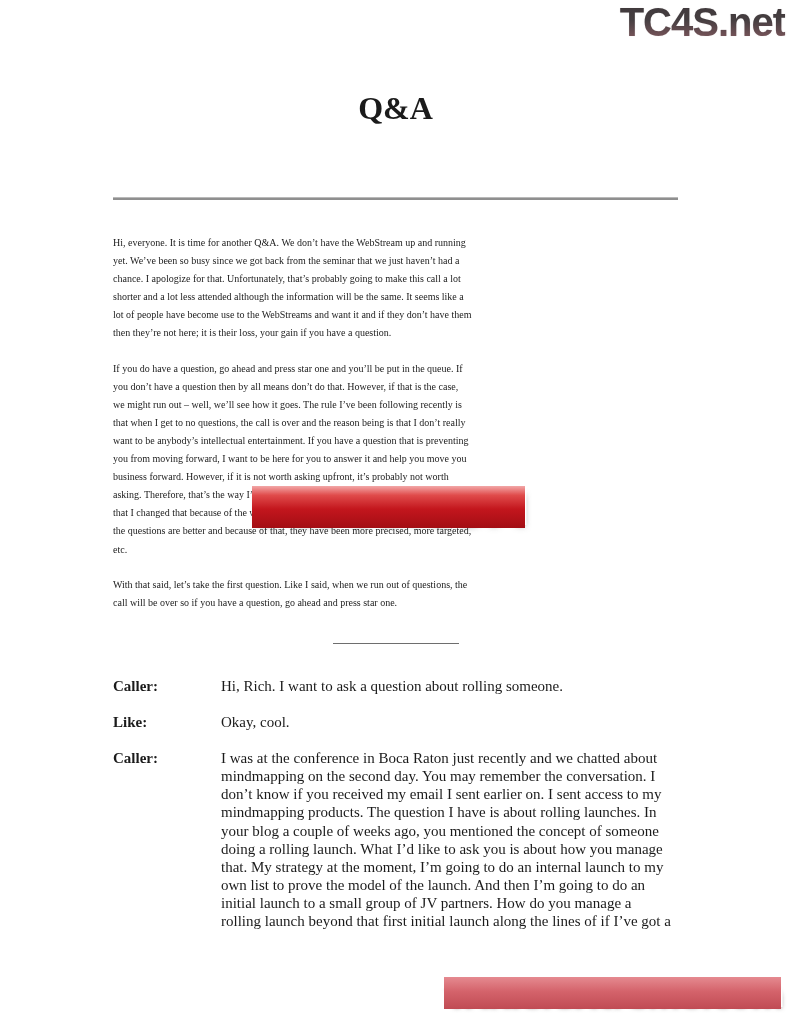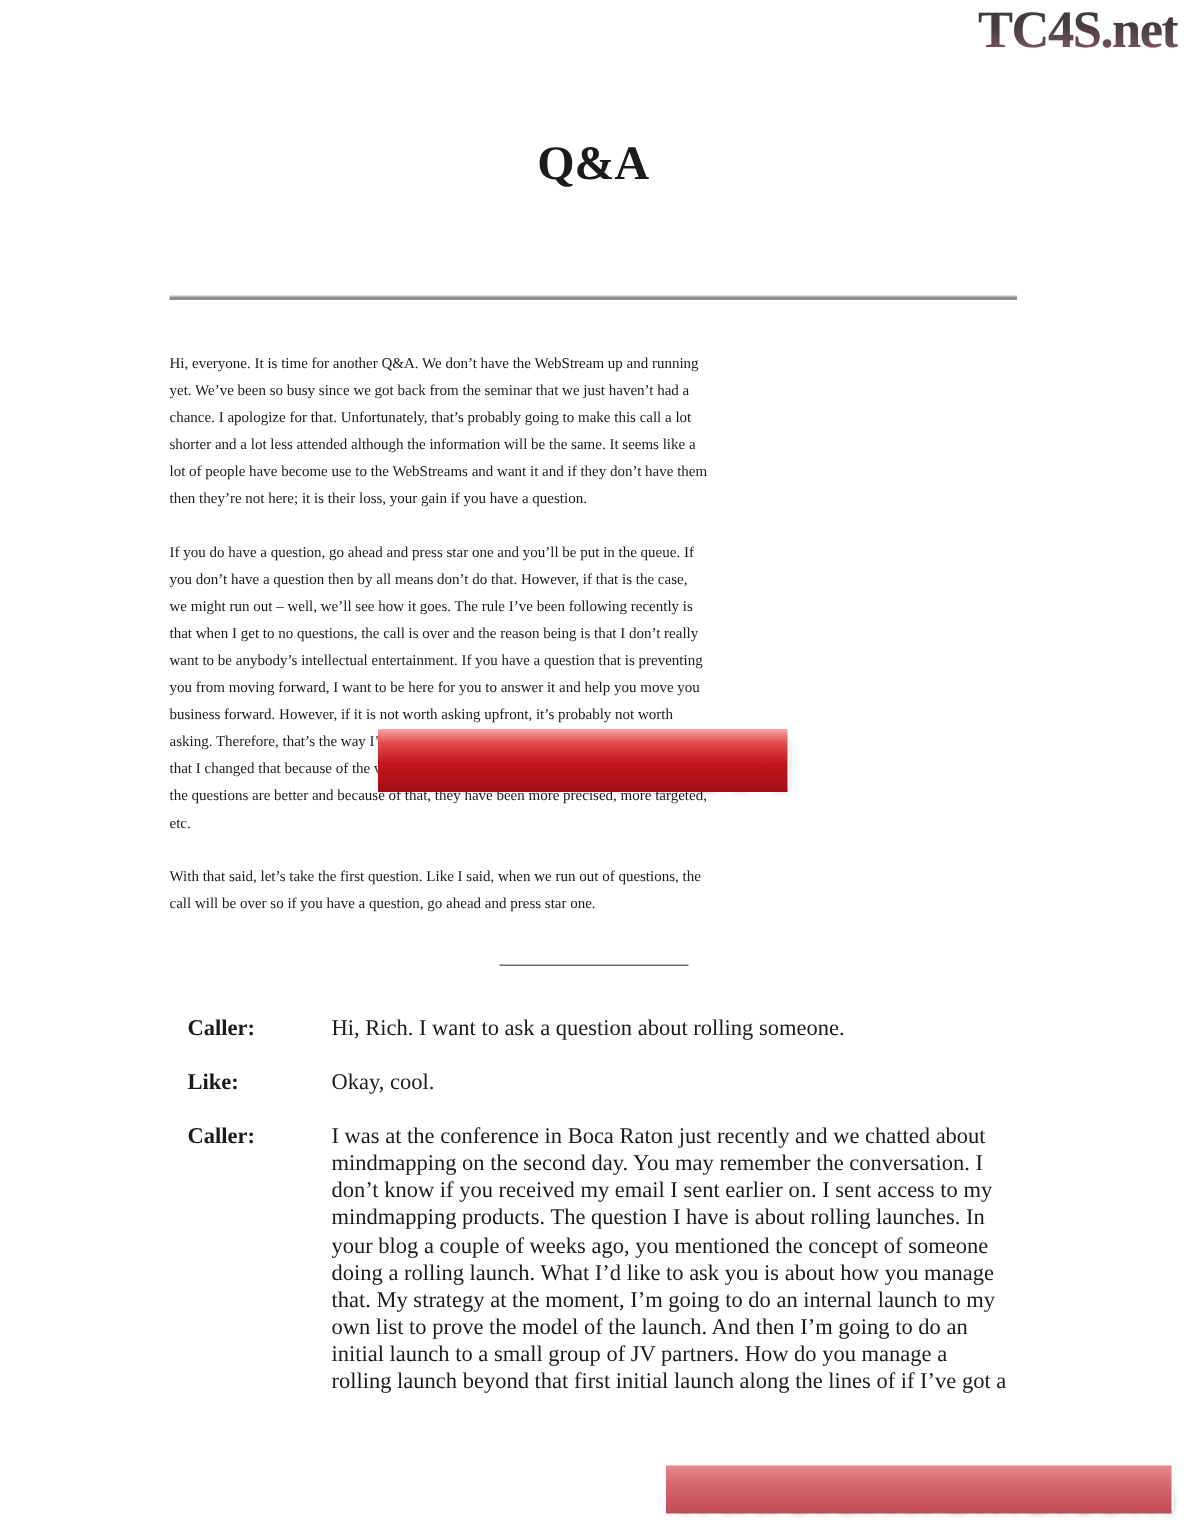--- a/index.html
+++ b/index.html
@@ -12,23 +12,23 @@
     font-family: "Liberation Serif", "DejaVu Serif", serif;
     color: #1b1b1b;
     overflow: hidden;
   }
 
   
   .top-logo {
     position: absolute;
     top: 2px;
     right: 6px;
-    font-family: Liberation Serif, serif;
-    font-weight: bold;
-    font-size: 35px;
+    font-family: Liberation Sans, sans-serif;
+    font-weight: bold;
+    font-size: 40px;
     letter-spacing: -1px;
     line-height: 1.0;
   }
   .top-logo .grad {
     background: linear-gradient(180deg, #2e2e30 0%, #353537 45%, #6b4d52 78%, #9a6b70 100%);
     -webkit-background-clip: text;
     background-clip: text;
     color: transparent;
     text-shadow: 0 0 1px rgba(120,90,95,0.25);
   }
@@ -86,21 +86,21 @@
 
   
   .dialogue {
     position: absolute;
     top: 677px;
     left: 113px;
     width: 600px;
     font-size: 15px;
     line-height: 18.1px;
   }
-  .d-row { display: flex; margin: 0 0 18px 12px; }
+  .d-row { display: flex; margin: 0 0 18px 0; gap: 12px; }
   .speaker {
     width: 96px;
     flex: 0 0 96px;
     font-weight: bold;
   }
   .speech {
     width: 500px;
     white-space: pre-line;
   }
 

